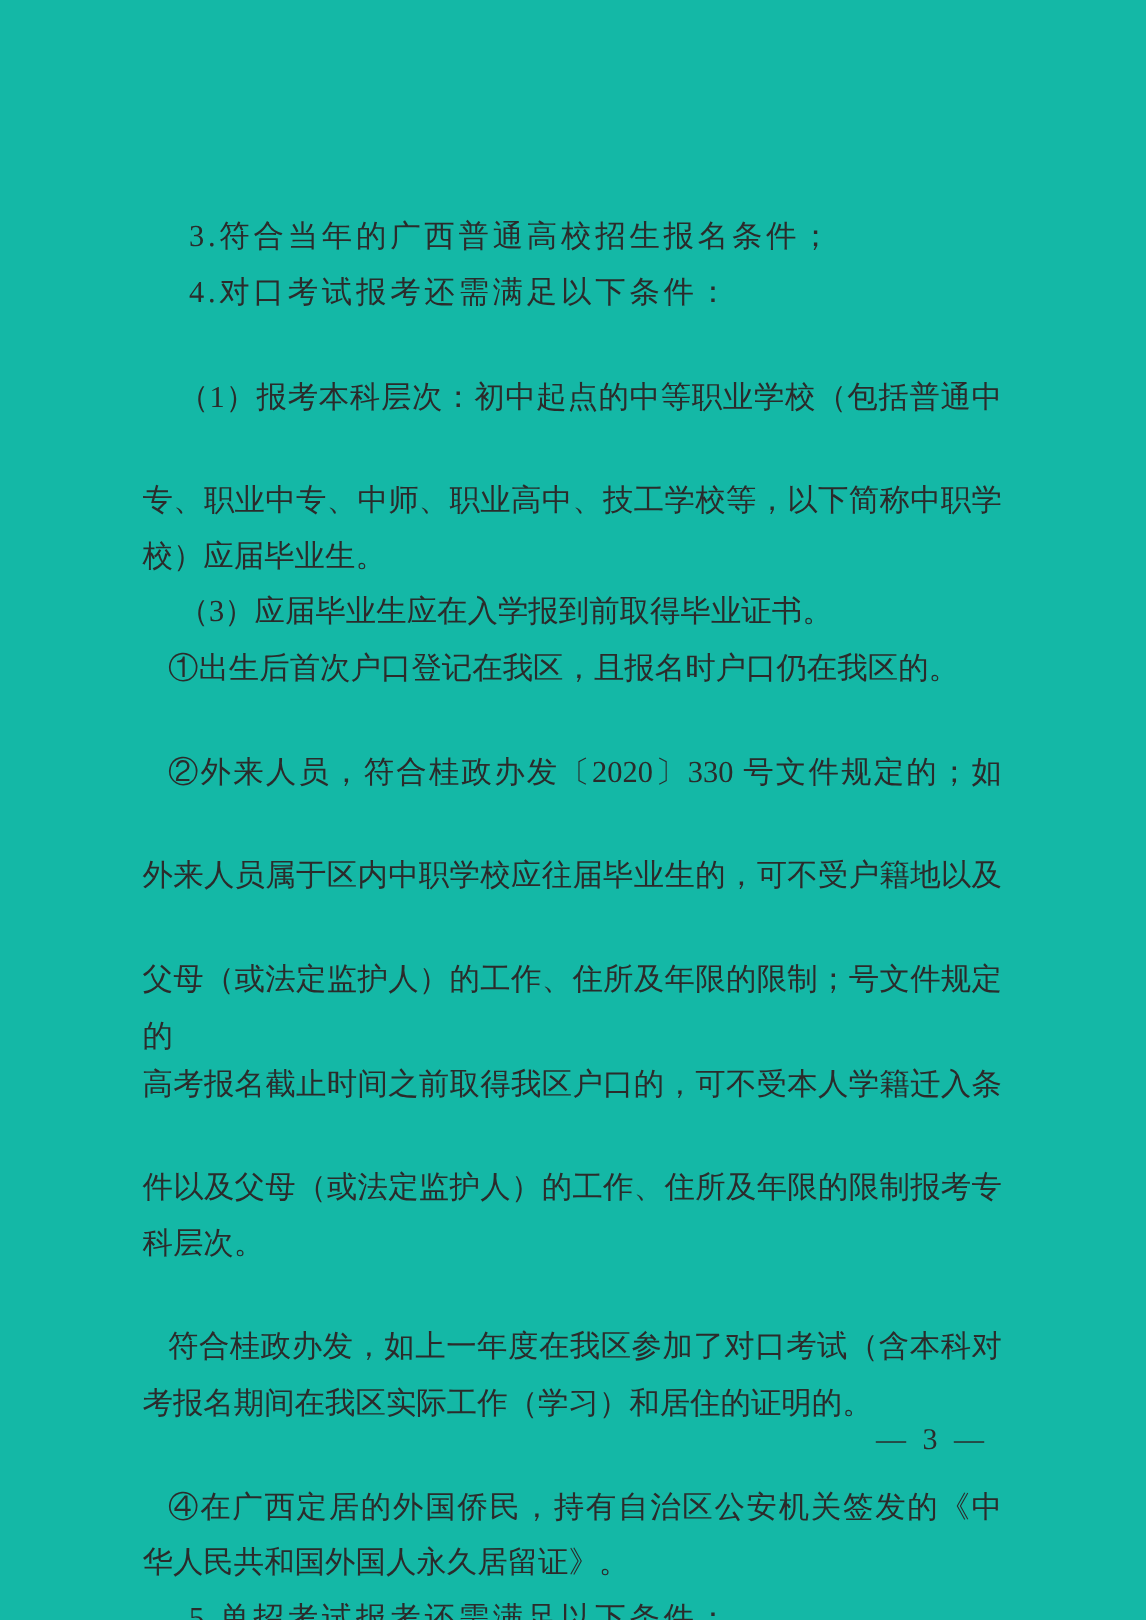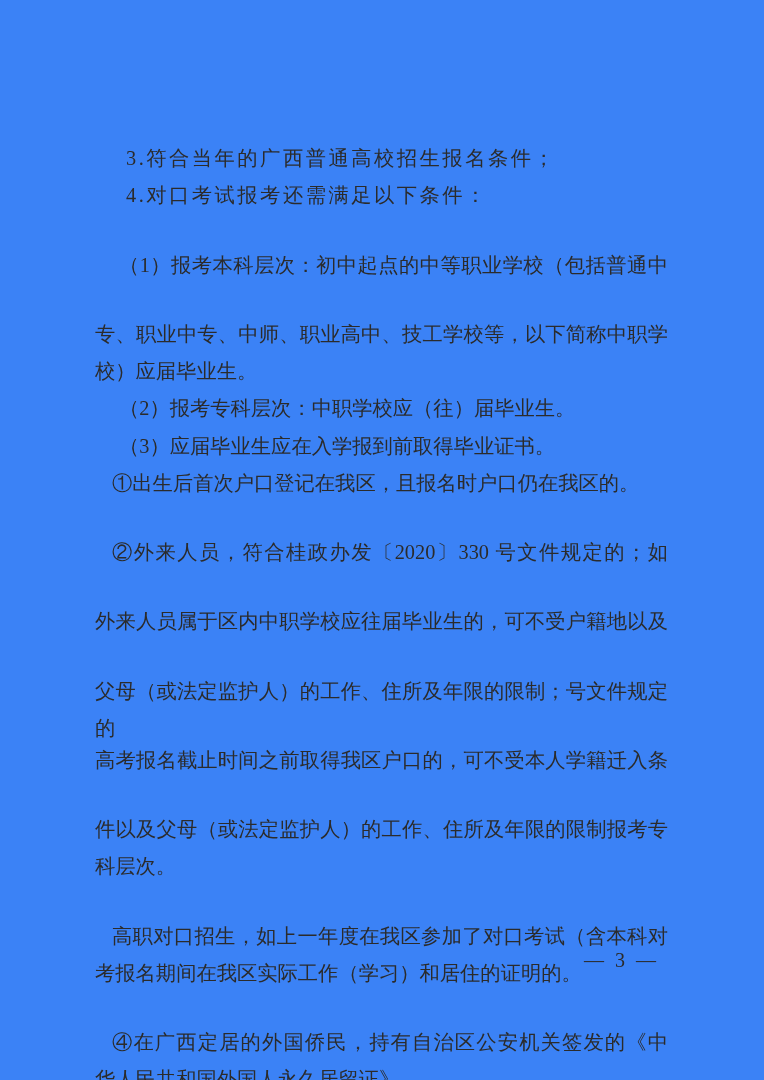--- a/index.html
+++ b/index.html
@@ -4,21 +4,21 @@
 <style>
   html, body {
     margin: 0;
     padding: 0;
     background: #ffffff;
   }
   .page {
     position: relative;
     width: 764px;
     height: 1080px;
-    background: #3b82f6;
+    background: #14b8a6;
     overflow: hidden;
     font-family: "Liberation Serif", "DejaVu Serif", serif;
     color: #2b2b2b;
   }
   .textblock {
     position: absolute;
     left: 95px;
     top: 140px;
     width: 573px;
     font-size: 20.3px;
@@ -59,30 +59,29 @@
 <body>
 
 <div class="page">
 
   <div class="textblock">
     <div class="line nat sp ind-num">3.符合当年的广西普通高校招生报名条件；</div>
     <div class="line nat sp ind-num">4.对口考试报考还需满足以下条件：</div>
     <div class="line jst ind-br">（1）报考本科层次：初中起点的中等职业学校（包括普通中</div>
     <div class="line jst">专、职业中专、中师、职业高中、技工学校等，以下简称中职学</div>
     <div class="line nat">校）应届毕业生。</div>
-    <div class="line nat ind-br">（2）报考专科层次：中职学校应（往）届毕业生。</div>
     <div class="line nat ind-br">（3）应届毕业生应在入学报到前取得毕业证书。</div>
     <div class="line nat ind-c">①出生后首次户口登记在我区，且报名时户口仍在我区的。</div>
     <div class="line jst ind-c">②外来人员，符合桂政办发〔2020〕330 号文件规定的；如</div>
     <div class="line jst">外来人员属于区内中职学校应往届毕业生的，可不受户籍地以及</div>
     <div class="line jst">父母（或法定监护人）的工作、住所及年限的限制；号文件规定的</div>
     <div class="line jst">高考报名截止时间之前取得我区户口的，可不受本人学籍迁入条</div>
     <div class="line jst">件以及父母（或法定监护人）的工作、住所及年限的限制报考专</div>
     <div class="line nat">科层次。</div>
-    <div class="line jst ind-c">高职对口招生，如上一年度在我区参加了对口考试（含本科对</div>
+    <div class="line jst ind-c">符合桂政办发，如上一年度在我区参加了对口考试（含本科对</div>
     <div class="line nat">考报名期间在我区实际工作（学习）和居住的证明的。</div>
     <div class="line jst ind-c">④在广西定居的外国侨民，持有自治区公安机关签发的《中</div>
     <div class="line nat">华人民共和国外国人永久居留证》。</div>
     <div class="line nat sp ind-num">5.单招考试报考还需满足以下条件：</div>
   </div>
 
   <div class="pagenum">— 3 —</div>
 
 </div>
 

